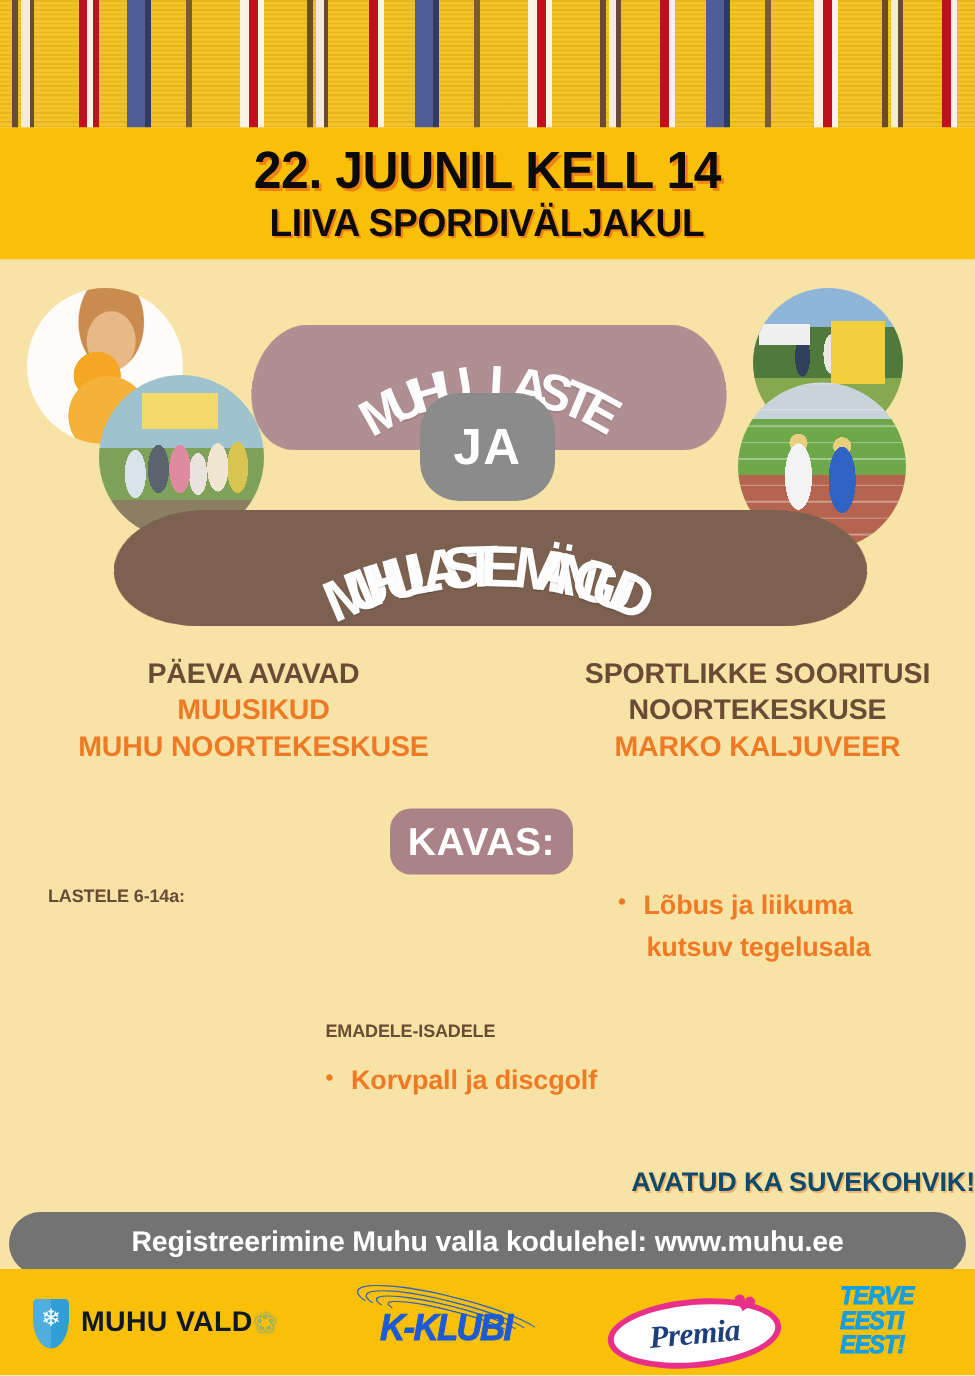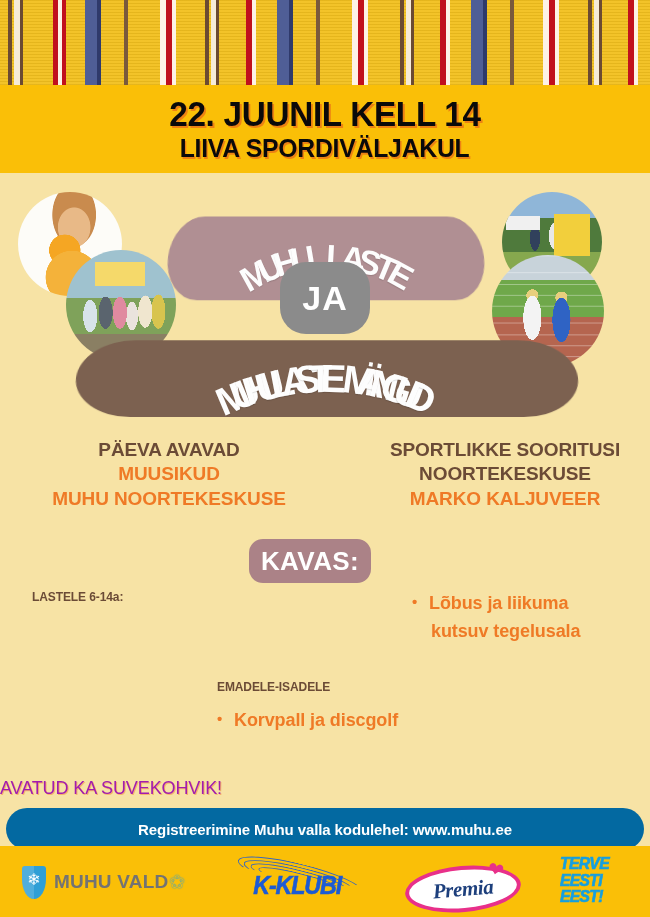--- a/index.html
+++ b/index.html
@@ -234,21 +234,21 @@
     font-size: 19px;
     font-weight: bold;
     color: #ef7a26;
     line-height: 1.28;
     letter-spacing: -0.1px;
   }
 
   
   .kavas-badge {
     position: absolute;
-    left: 249px; top: 539px;
+    left: 260px; top: 539px;
     width: 122px; height: 44px;
     background: #ab8287;
     border-radius: 14px;
     display: flex; align-items: center; justify-content: center;
     color: #ffffff;
     font-size: 26px;
     font-weight: bold;
     letter-spacing: 0.4px;
   }
 
@@ -295,38 +295,38 @@
   .prog-list li .cont {
     display: block;
     padding-left: 2px;
   }
 
   
   .cafe-line {
     position: absolute;
     left: 0; top: 778px;
     width: 650px;
-    text-align: left;
+    text-align: right;
     font-size: 18px;
-    font-weight: normal;
-    color: #a21caf;
+    font-weight: bold;
+    color: #0c4a6e;
     text-shadow: 1px 1px 0 rgba(239,122,38,0.45);
     letter-spacing: -0.1px;
   }
 
   
   .reg-bar {
     position: absolute;
     left: 6px; top: 808px;
     width: 638px; height: 42px;
-    background: #0369a1;
+    background: #737373;
     border-radius: 21px;
     display: flex; align-items: center; justify-content: center;
     color: #ffffff;
-    font-size: 15px;
+    font-size: 19px;
     font-weight: bold;
     letter-spacing: -0.1px;
   }
 
   
   .footer {
     position: absolute;
     left: 0; top: 846px;
     width: 650px; height: 71px;
     background: #fabf07;
@@ -347,21 +347,21 @@
     content:"";
     position:absolute; left:0; top:0; width:50%; height:100%;
     background: rgba(255,255,255,0.16);
   }
   .shield-flower {
     position:absolute; left:50%; top:44%;
     transform: translate(-50%,-50%);
     color:#ffffff; font-size:16px; line-height:1;
   }
   .muhu-text {
-    color: #737373;
+    color: #0f172a;
     font-size: 19px;
     font-weight: bold;
     letter-spacing: 0.2px;
   }
   .ribbon-icon {
     color: #fabf07;
     font-size: 18px;
     margin-left: 1px;
     text-shadow: 0 0 1px #2f9fd6, 0 0 2px #2f9fd6;
   }

